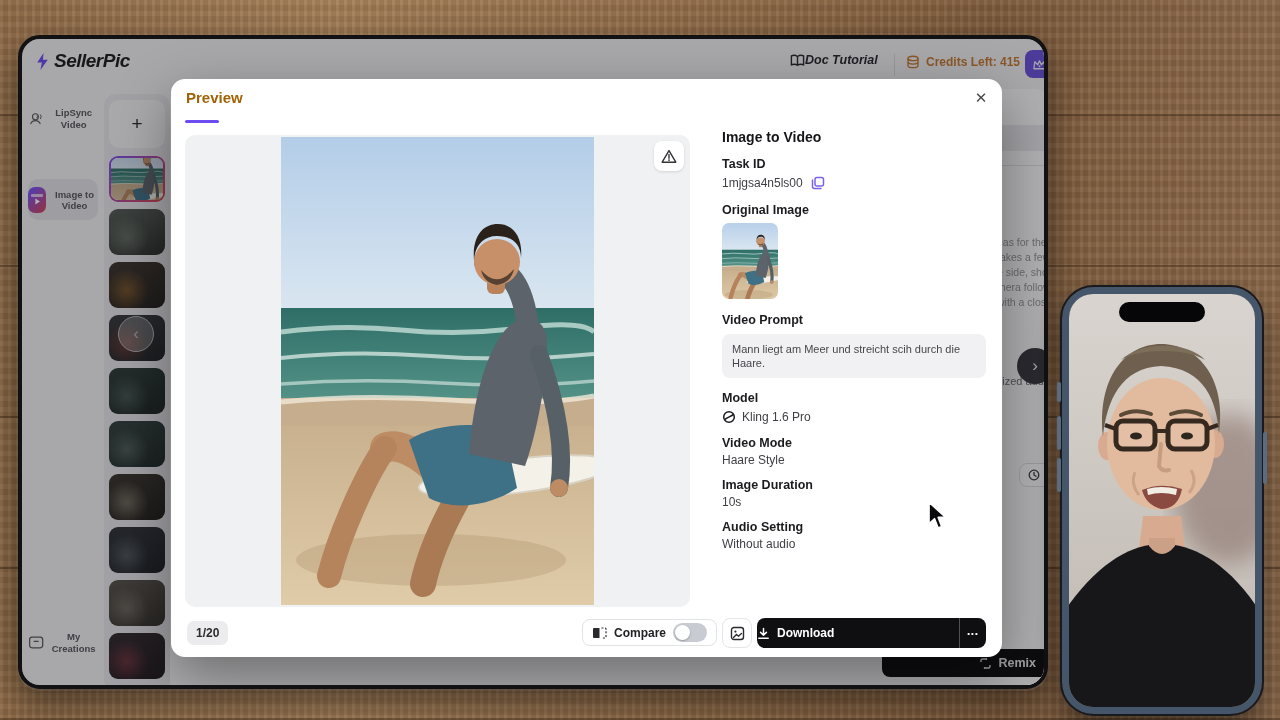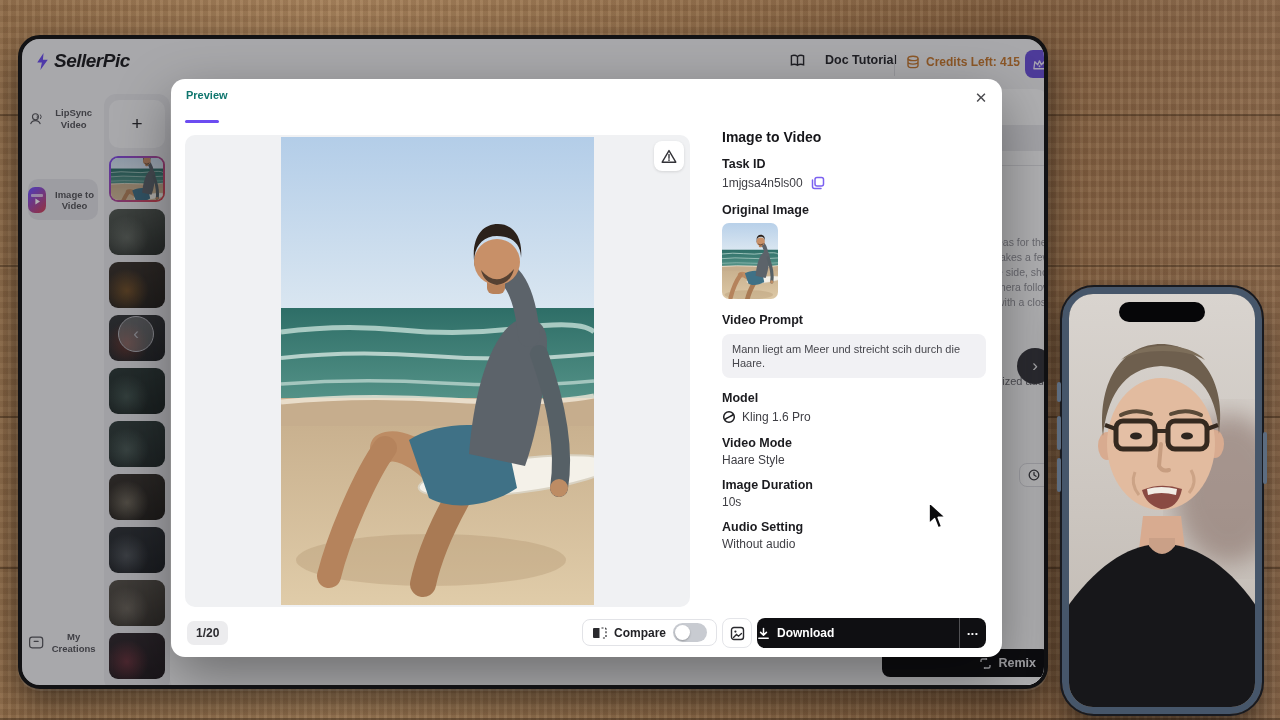--- a/index.html
+++ b/index.html
@@ -20,21 +20,21 @@
     position:absolute; left:18px; top:35px; width:1030px; height:654px;
     background:#f2f2f4; border:4px solid #121214; border-radius:22px;
     box-shadow:0 14px 34px rgba(0,0,0,.5), 0 2px 0 rgba(255,255,255,.15);
     overflow:hidden;
   }
   .dim-overlay { position:absolute; inset:0; background:rgba(18,18,24,.33); z-index:40; }
 
   
   .brand { left:12px; top:11px; display:flex; align-items:center; gap:3px;justify-content:center; }
   .brand-text { font-size:19px; font-weight:800; font-style:italic; color:#1c1c1f; letter-spacing:-.5px; }
-  .doc-btn { left:768px; top:14px; display:flex; gap:20px; align-items:center; font-size:12.5px; font-weight:700; color:#26262a; cursor:pointer;}
+  .doc-btn { left:768px; top:14px; display:flex; gap:0; align-items:center; font-size:12.5px; font-weight:700; color:#26262a; cursor:pointer;font-style:italic;}
   .top-divider { left:872px; top:15px; width:1px; height:22px; background:#d7d7db; }
   .credits { left:884px; top:16px; display:flex; gap:6px; align-items:center; font-size:12px; font-weight:700; color:#c7792f; }
   .crown-btn { left:1003px; top:11px; width:28px; height:28px; border-radius:8px; background:#6a50d8; display:flex; align-items:center; justify-content:center; }
 
   
   .side-item { left:6px; width:70px; display:flex; flex-direction:row; align-items:center; gap:5px; text-align:center; cursor:pointer; }
   .side-label { font-size:9.5px; line-height:11.5px; color:#55555a; font-weight:600; }
   .side-item.active { background:#e2e2e6; border-radius:10px; padding:8px 0 7px; }
   .i2v-tile { width:26px; height:26px; border-radius:7px; background:linear-gradient(135deg,#7a4ff0 15%,#d8414f); display:flex; align-items:center; justify-content:center; color:#fff; font-size:9px; }
 
@@ -54,21 +54,21 @@
   
   .rail-bg { left:82px; top:55px; width:66px; height:597px; background:#e7e7ea; border-radius:12px; }
   .add-tile { left:87px; top:61px; width:56px; height:48px; background:#f3f3f5; border-radius:10px; display:flex; align-items:center; justify-content:center; font-size:19px; color:#2a2a2e; cursor:pointer; }
   .rail-list { left:87px; top:117px; width:56px; display:flex; flex-direction:column; gap:7px; }
   .thumb { width:56px; height:46px; border-radius:9px; overflow:hidden; cursor:pointer; position:relative; }
   .thumb svg { width:100%; height:100%; display:block; }
   .thumb.selected { border:2px solid transparent; background:linear-gradient(#fff,#fff) padding-box, linear-gradient(135deg,#7b4cf0,#e04545) border-box; }
 
   
   .modal { left:149px; top:40px; width:831px; height:578px; background:#fff; border-radius:14px; box-shadow:0 20px 55px rgba(0,0,0,.38); z-index:50; }
-  .modal-title { left:15px; top:10px; font-size:11px; font-weight:700; color:#0f766e; }
+  .modal-title { left:15px; top:10px; font-size:15px; font-weight:700; color:#a16207; }
   .modal-tabline { left:14px; top:41px; width:34px; height:3px; border-radius:2px; background:#6c4cf1; }
   .modal-close { left:798px; top:7px; width:24px; height:24px; display:flex; align-items:center; justify-content:center; font-size:15px; color:#4a4a4e; cursor:pointer; }
 
   .preview-pane { left:14px; top:56px; width:505px; height:472px; background:#f0f1f3; border-radius:10px; }
   .photo { left:96px; top:2px; width:313px; height:468px; overflow:hidden; }
   .photo svg { width:100%; height:100%; display:block; }
   .warn-btn { right:6px; top:6px; width:30px; height:30px; background:#fff; border-radius:8px; display:flex; align-items:center; justify-content:center; box-shadow:0 1px 3px rgba(0,0,0,.12); cursor:pointer; }
 
   .pager { left:16px; top:542px; height:24px; padding:0 9px; background:#ececee; border-radius:7px; display:flex; align-items:center; font-size:12px; font-weight:700; color:#2c2c30; }
   .compare { left:411px; top:540px; height:27px; background:#fff; border:1px solid #e2e3e7; border-radius:8px; display:flex; align-items:center; gap:7px; padding:4px 9px; cursor:pointer; }

